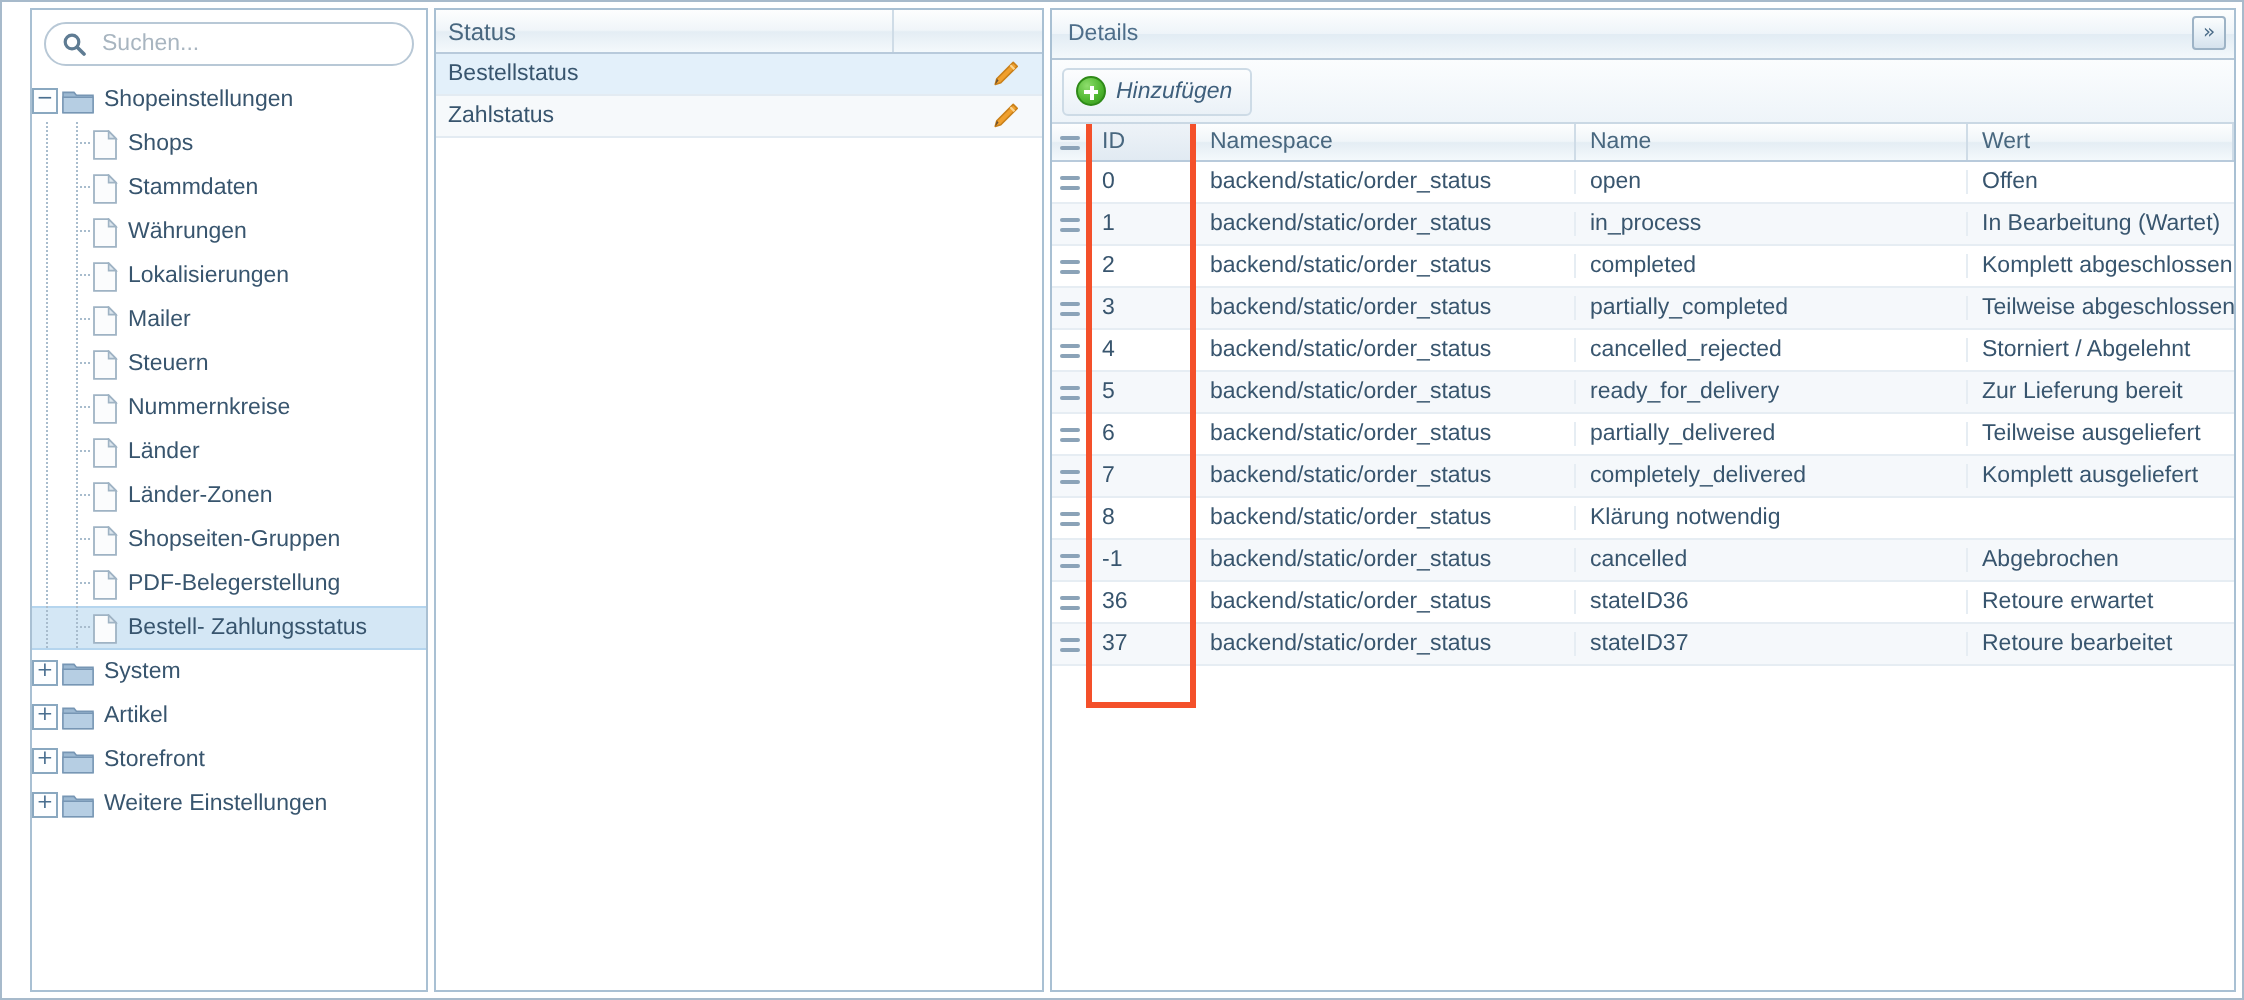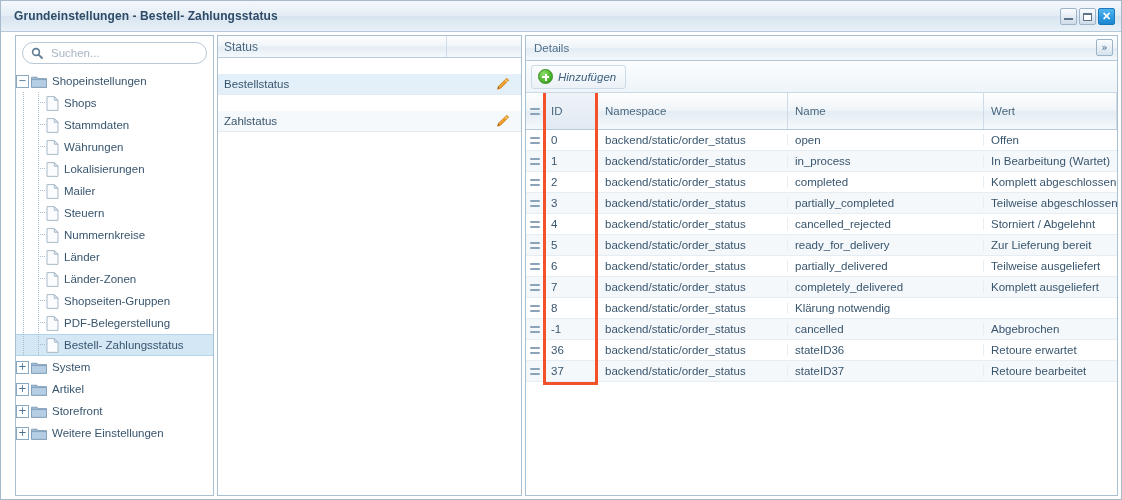--- a/index.html
+++ b/index.html
@@ -259,21 +259,20 @@
 
   .status-rows { flex: 1 1 auto; overflow: hidden; }
   .status-row {
     display: flex;
     height: 21px;
     font-size: 11.5px;
     color: #38556e;
     border-bottom: 1px solid #e3ebf2;
     cursor: pointer;
     align-items: center;
-    margin-top: 16px;
   }
   .status-row.selected { background: #e3f0fa; }
   .status-row.alt { background: #f6f9fb; }
   .status-row .c-name { flex: 1 1 auto; padding: 0 6px; white-space: nowrap; }
   .status-row .c-edit {
     flex: 0 0 38px;
     display: flex; align-items: center; justify-content: center;
   }
 
   
@@ -317,21 +316,21 @@
   }
   .plus-icon::before { left: 3px; top: 6px; width: 7px; height: 2px; }
   .plus-icon::after  { left: 5.5px; top: 3.5px; width: 2px; height: 7px; }
 
   .dgrid { flex: 1 1 auto; overflow: hidden; position: relative; }
 
   .d-hdr {
     display: flex;
     background: linear-gradient(to bottom, #fdfefe 0%, #f0f5f9 48%, #e4edf4 52%, #f4f9fc 100%);
     border-bottom: 1px solid #b8cadb;
-    height: 37px;
+    height: 19px;
     font-size: 11.5px;
     color: #48677f;
   }
   .d-hdr .cell { border-right: 1px solid #cfdce7; display: flex; align-items: center; padding: 0 7px; white-space: nowrap; overflow: hidden; }
   .d-hdr .cell.sorted { background: linear-gradient(to bottom, #eef3f8 0%, #e1eaf2 100%); }
 
   .d-row {
     display: flex;
     height: 21px;
     font-size: 11.5px;
@@ -369,34 +368,20 @@
     pointer-events: none;
     z-index: 50;
   }
 </style>
 </head>
 <body>
 
 <div id="app">
   <div class="window">
 
-    <div class="titlebar">
-      <div class="title">Grundeinstellungen - Bestell- Zahlungsstatus</div>
-      <div class="win-buttons">
-        <div class="win-btn">
-          <span class="glyph-min"></span>
-        </div>
-        <div class="win-btn">
-          <span class="glyph-max"></span>
-        </div>
-        <div class="win-btn close">
-          <span>✕</span>
-        </div>
-      </div>
-    </div>
 
     <div class="body-area">
 
       <div class="panel panel-tree">
         <div class="search-wrap">
           <div class="search-box">
             <span class="sicon">
               <svg width="12" height="12" viewBox="0 0 12 12">
                 <circle cx="5" cy="5" r="3.4" fill="none" stroke="#5f7c93" stroke-width="1.6"></circle>
                 <line x1="7.6" y1="7.6" x2="11" y2="11" stroke="#5f7c93" stroke-width="1.8" stroke-linecap="round"></line>

